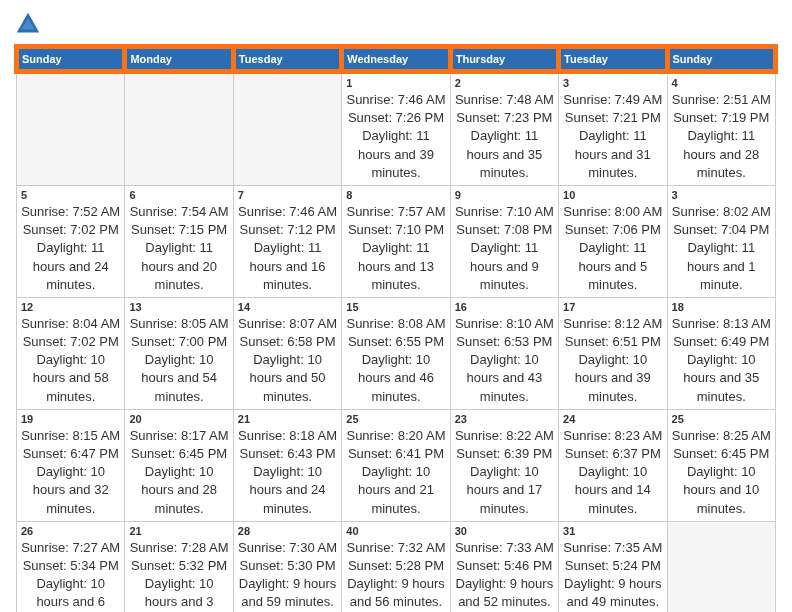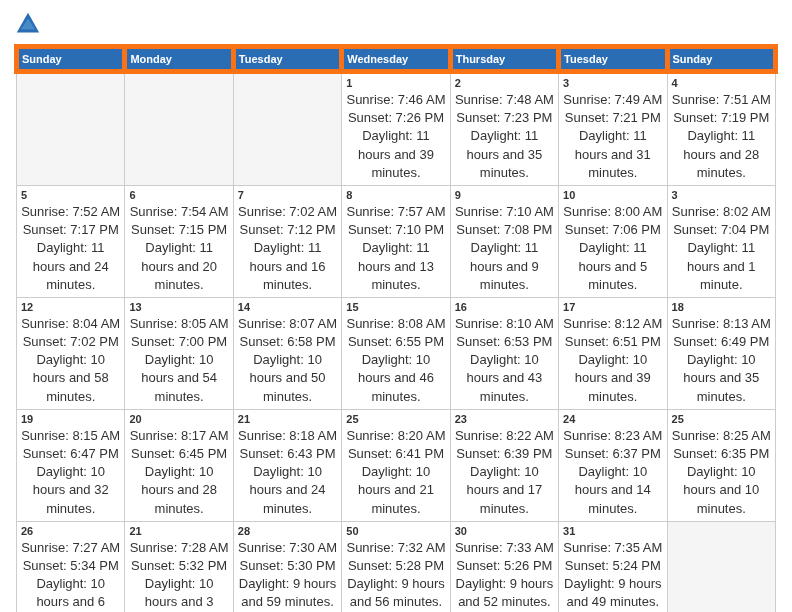--- a/index.html
+++ b/index.html
@@ -155,44 +155,44 @@
           </td>
           <td>
             <span class="day-num">3</span>
             <div class="day-info">Sunrise: 7:49 AM
 Sunset: 7:21 PM
 Daylight: 11 hours
 and 31 minutes.</div>
           </td>
           <td>
             <span class="day-num">4</span>
-            <div class="day-info">Sunrise: 7:51 AM
+            <div class="day-info">Sunrise: 2:51 AM
 Sunset: 7:19 PM
 Daylight: 11 hours
 and 28 minutes.</div>
           </td>
         </tr>
         <tr>
           <td>
             <span class="day-num">5</span>
             <div class="day-info">Sunrise: 7:52 AM
-Sunset: 7:17 PM
+Sunset: 7:02 PM
 Daylight: 11 hours
 and 24 minutes.</div>
           </td>
           <td>
             <span class="day-num">6</span>
             <div class="day-info">Sunrise: 7:54 AM
 Sunset: 7:15 PM
 Daylight: 11 hours
 and 20 minutes.</div>
           </td>
           <td>
             <span class="day-num">7</span>
-            <div class="day-info">Sunrise: 7:02 AM
+            <div class="day-info">Sunrise: 7:46 AM
 Sunset: 7:12 PM
 Daylight: 11 hours
 and 16 minutes.</div>
           </td>
           <td>
             <span class="day-num">8</span>
             <div class="day-info">Sunrise: 7:57 AM
 Sunset: 7:10 PM
 Daylight: 11 hours
 and 13 minutes.</div>
@@ -309,21 +309,21 @@
           <td>
             <span class="day-num">24</span>
             <div class="day-info">Sunrise: 8:23 AM
 Sunset: 6:37 PM
 Daylight: 10 hours
 and 14 minutes.</div>
           </td>
           <td>
             <span class="day-num">25</span>
             <div class="day-info">Sunrise: 8:25 AM
-Sunset: 6:35 PM
+Sunset: 6:45 PM
 Daylight: 10 hours
 and 10 minutes.</div>
           </td>
         </tr>
         <tr>
           <td>
             <span class="day-num">26</span>
             <div class="day-info">Sunrise: 7:27 AM
 Sunset: 5:34 PM
 Daylight: 10 hours
@@ -337,30 +337,30 @@
 and 3 minutes.</div>
           </td>
           <td>
             <span class="day-num">28</span>
             <div class="day-info">Sunrise: 7:30 AM
 Sunset: 5:30 PM
 Daylight: 9 hours
 and 59 minutes.</div>
           </td>
           <td>
-            <span class="day-num">50</span>
+            <span class="day-num">40</span>
             <div class="day-info">Sunrise: 7:32 AM
 Sunset: 5:28 PM
 Daylight: 9 hours
 and 56 minutes.</div>
           </td>
           <td>
             <span class="day-num">30</span>
             <div class="day-info">Sunrise: 7:33 AM
-Sunset: 5:26 PM
+Sunset: 5:46 PM
 Daylight: 9 hours
 and 52 minutes.</div>
           </td>
           <td>
             <span class="day-num">31</span>
             <div class="day-info">Sunrise: 7:35 AM
 Sunset: 5:24 PM
 Daylight: 9 hours
 and 49 minutes.</div>
           </td>

